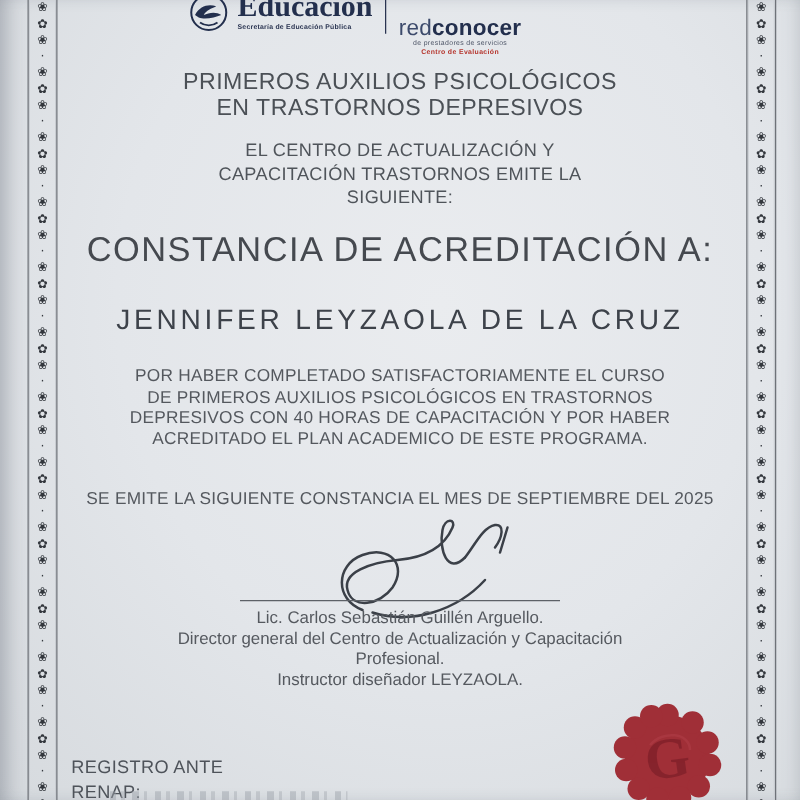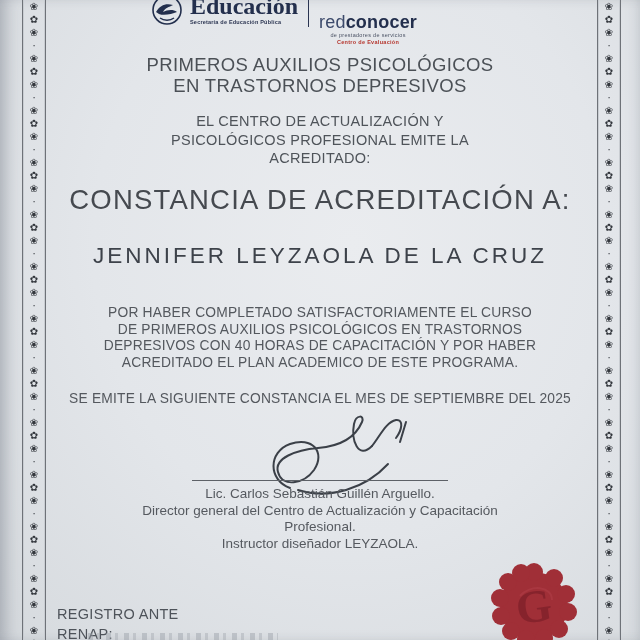--- a/index.html
+++ b/index.html
@@ -33,21 +33,21 @@
   .conocer-word .light{font-weight:300;color:#3c4a6b;}
   .conocer-word .bold{font-weight:bold;color:#232f4d;}
   .conocer-sub{font-size:5.5px;color:#4a5264;margin-top:1px;letter-spacing:.3px;text-align:center;}
   .conocer-sub.red{color:#b5352d;font-weight:bold;}
   
   .tblock{position:absolute;left:40px;width:560px;text-align:center;color:#53575d;}
   .course-title{top:54px;font-size:18.5px;line-height:21px;color:#4b5056;letter-spacing:.4px;}
   .issuer{top:112px;font-size:14.5px;line-height:18.5px;color:#4f545a;letter-spacing:.3px;}
   .main-heading{top:185px;font-size:27.5px;line-height:30px;color:#45494f;letter-spacing:1.2px;}
   .recipient{top:243px;font-family:Liberation Sans, sans-serif;font-size:22.5px;letter-spacing:3px;color:#3d424a;}
-  .bodytext{top:293px;font-size:13.8px;line-height:16.6px;color:#54585e;letter-spacing:.2px;margin-top:12px;}
+  .bodytext{top:293px;font-size:13.8px;line-height:16.6px;color:#54585e;letter-spacing:.2px;}
   .issue-line{top:391px;font-size:13.8px;color:#54585e;letter-spacing:.2px;}
   .sig-block{top:486px;font-size:13.5px;line-height:16.5px;color:#55595f;}
   .sig-rule{position:absolute;left:192px;top:480px;width:256px;border-top:1.2px solid #5d6167;}
   .signature-svg{position:absolute;left:238px;top:408px;}
   .registry{position:absolute;left:57px;top:577px;text-align:left;color:#4e535a;font-size:14.5px;line-height:19.5px;letter-spacing:.3px;margin-top:28px;}
   .seal{position:absolute;left:486px;top:560px;}
   .cropped-line{
     position:absolute;left:88px;top:633px;width:190px;height:7px;opacity:.45;
     background:repeating-linear-gradient(90deg,#9aa0a8 0 5px,transparent 5px 9px,#a6abb2 9px 12px,transparent 12px 18px);
     filter:blur(.6px);
@@ -197,22 +197,22 @@
     </div>
   </div>
 
   <div class="tblock course-title">
     <div>PRIMEROS AUXILIOS PSICOLÓGICOS</div>
     <div>EN TRASTORNOS DEPRESIVOS</div>
   </div>
 
   <div class="tblock issuer">
     <div>EL CENTRO DE ACTUALIZACIÓN Y</div>
-    <div>PSICOLÓGICOS PROFESIONAL EMITE LA</div>
-    <div>ACREDITADO:</div>
+    <div>CAPACITACIÓN TRASTORNOS EMITE LA</div>
+    <div>SIGUIENTE:</div>
   </div>
 
   <div class="tblock main-heading">CONSTANCIA DE ACREDITACIÓN A:</div>
 
   <div class="tblock recipient">JENNIFER LEYZAOLA DE LA CRUZ</div>
 
   <div class="tblock bodytext">
     <div>POR HABER COMPLETADO SATISFACTORIAMENTE EL CURSO</div>
     <div>DE PRIMEROS AUXILIOS PSICOLÓGICOS EN TRASTORNOS</div>
     <div>DEPRESIVOS CON 40 HORAS DE CAPACITACIÓN Y POR HABER</div>

